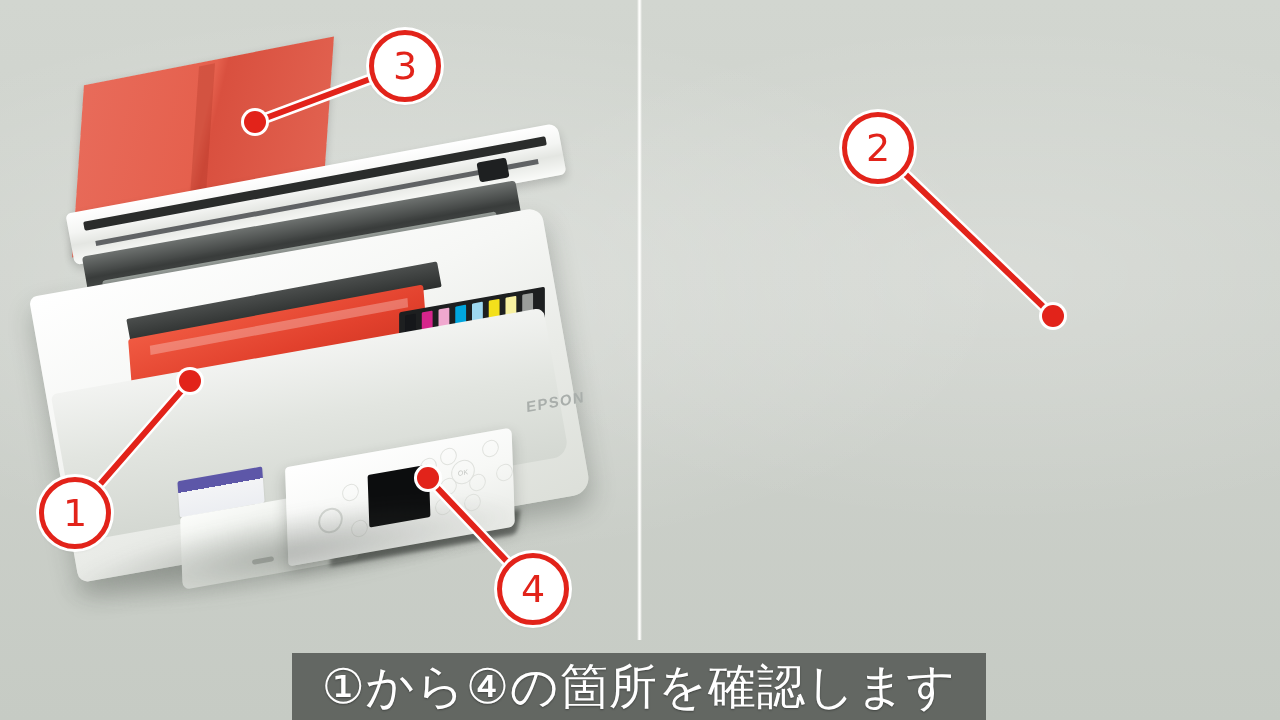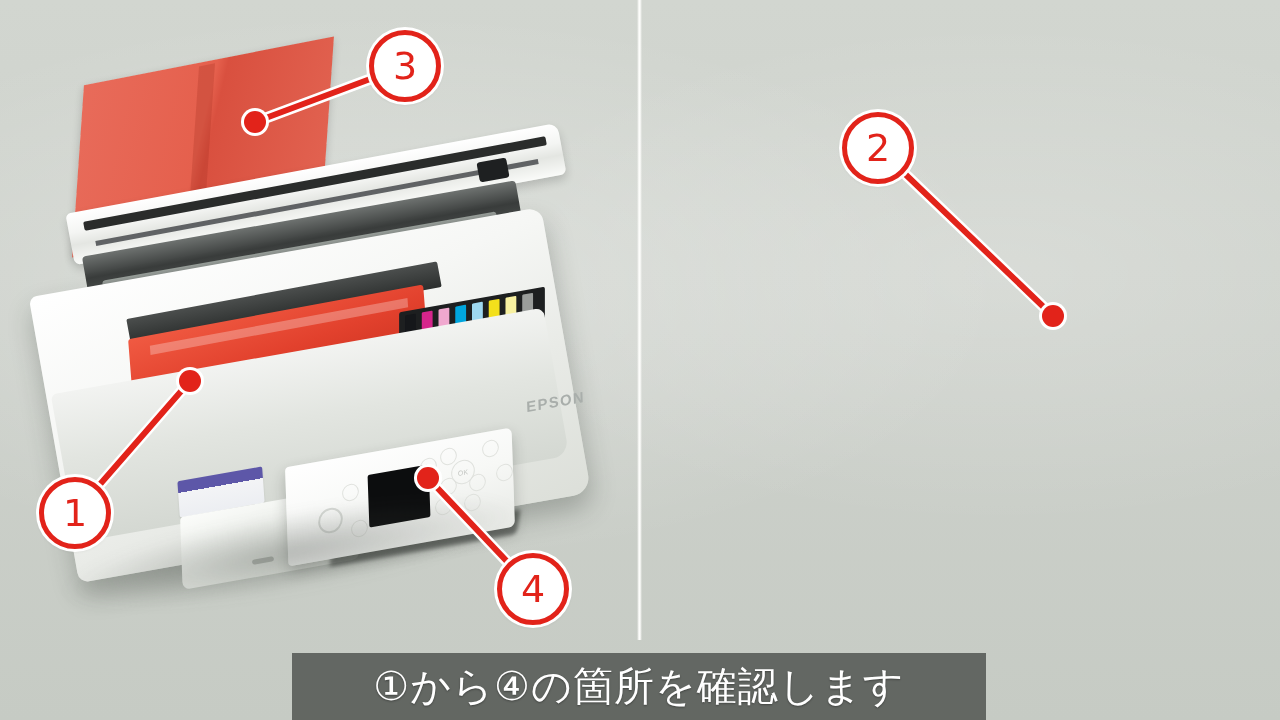--- a/index.html
+++ b/index.html
@@ -286,21 +286,21 @@
 
   
   .subtitle-bar {
     left: 292px; top: 653px;
     width: 694px; height: 67px;
     background: rgba(74,78,74,.80);
     display: flex; align-items: center; justify-content: center;
   }
   .subtitle-text {
     color: #ffffff;
-    font-size: 40px;
+    font-size: 48px;
     font-family: "DejaVu Sans", sans-serif;
     letter-spacing: 1px;
     white-space: nowrap;
     text-shadow: 0 1px 2px rgba(0,0,0,.35);
   }
 </style>
 </head>
 <body>
 
 <div id="stage">

